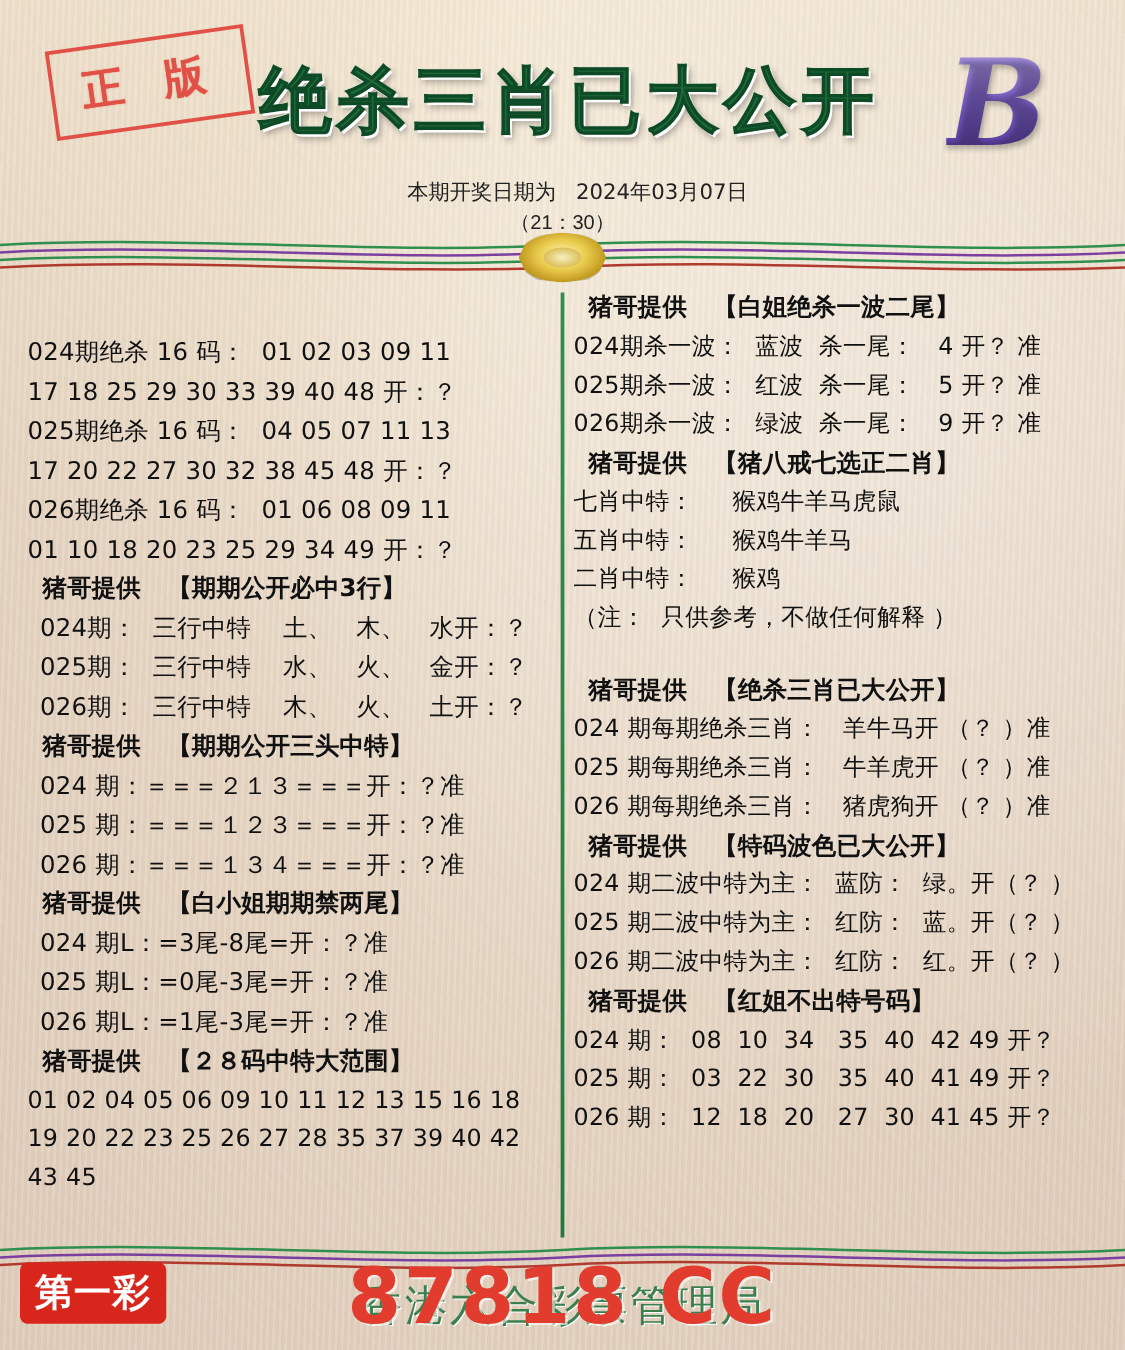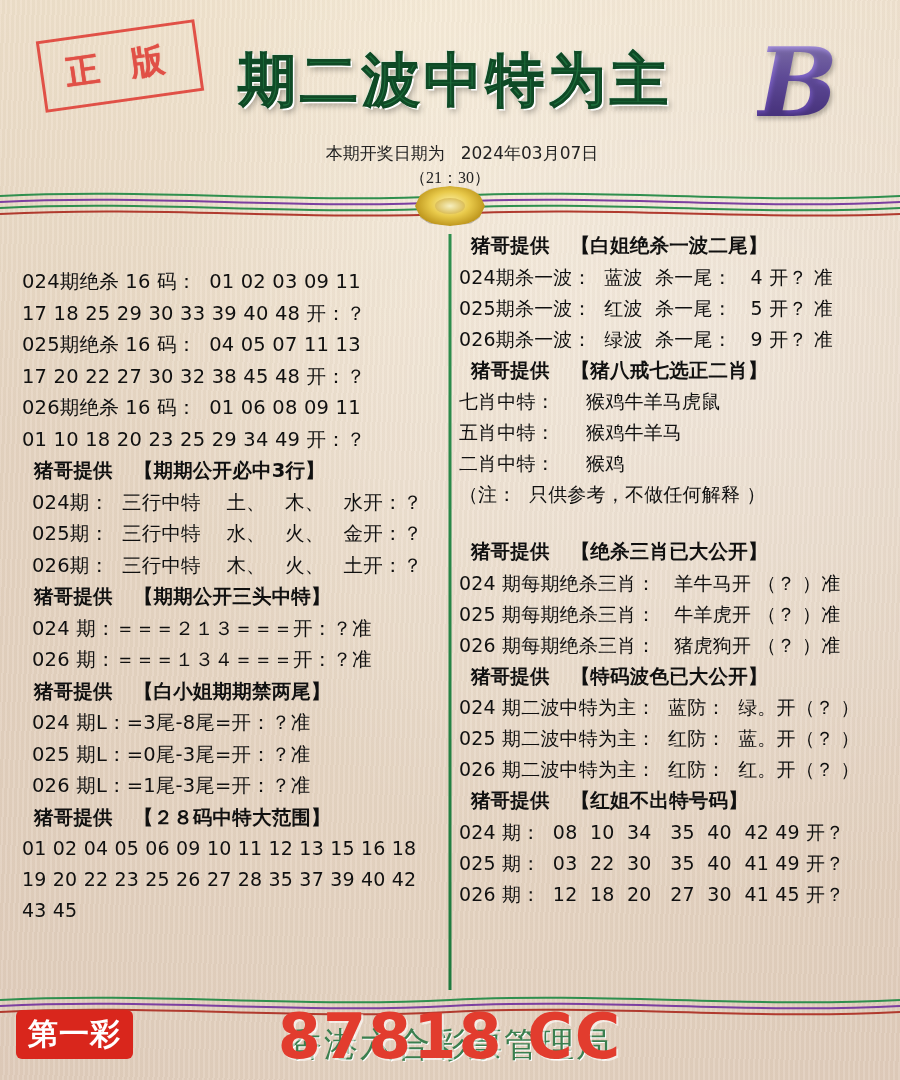--- a/index.html
+++ b/index.html
@@ -62,21 +62,21 @@
   .subtitle{
     position:absolute; left:0; right:0; top:142px;
     text-align:center; font-size:17px; color:#222;
     font-family:"DejaVu Sans", sans-serif;
     margin-left:24px;
   }
   .subtitle .date{ margin-left:16px; }
   .time{
     position:absolute; left:0; right:0; top:168px;
     text-align:center; font-size:16px; color:#222;
-    font-family:Liberation Serif, serif;
+    font-family:Liberation Sans, sans-serif;
   }
 
   .wave-band{
     position:absolute; left:0; right:0; top:186px; height:36px;
   }
   .wave-band svg{ display:block; width:900px; height:36px; }
 
   .medal{
     position:absolute; left:50%; top:186px; transform:translateX(-50%);
     width:70px; height:40px;
@@ -153,21 +153,21 @@
     text-shadow:2px 2px 0 rgba(255,255,255,0.6);
   }
 </style>
 </head>
 <body>
 
 <div class="paper-tex"></div>
 
 <div class="header">
   <div class="stamp">正 版</div>
-  <div class="title">期二波中特为主</div>
+  <div class="title">绝杀三肖已大公开</div>
   <div class="letter-b">B</div>
 
   <div class="subtitle">
     <span>本期开奖日期为</span><span class="date">2024年03月07日</span>
   </div>
   <div class="time">（21：30）</div>
 
   <div class="wave-band">
     <svg viewBox="0 0 900 36" preserveAspectRatio="none" aria-hidden="true">
       <path d="M0,10 C150,2 300,18 450,10 C600,2 750,18 900,10" fill="none" stroke="#2f8f4e" stroke-width="2"></path>
@@ -190,20 +190,21 @@
     <div class="line">026期绝杀 16 码：  01 06 08 09 11</div>
     <div class="line">01 10 18 20 23 25 29 34 49 开：？</div>
 
     <div class="line hdr">猪哥提供   【期期公开必中3行】</div>
     <div class="line indent">024期：  三行中特    土、   木、   水开：？</div>
     <div class="line indent">025期：  三行中特    水、   火、   金开：？</div>
     <div class="line indent">026期：  三行中特    木、   火、   土开：？</div>
 
     <div class="line hdr">猪哥提供   【期期公开三头中特】</div>
     <div class="line indent">024 期：＝＝＝２１３＝＝＝开：？准</div>
+    <div class="line indent">025 期：＝＝＝１２３＝＝＝开：？准</div>
     <div class="line indent">026 期：＝＝＝１３４＝＝＝开：？准</div>
 
     <div class="line hdr">猪哥提供   【白小姐期期禁两尾】</div>
     <div class="line indent">024 期L：=3尾-8尾=开：？准</div>
     <div class="line indent">025 期L：=0尾-3尾=开：？准</div>
     <div class="line indent">026 期L：=1尾-3尾=开：？准</div>
 
     <div class="line hdr">猪哥提供   【２８码中特大范围】</div>
     <div class="line sm">01 02 04 05 06 09 10 11 12 13 15 16 18</div>
     <div class="line sm">19 20 22 23 25 26 27 28 35 37 39 40 42</div>

